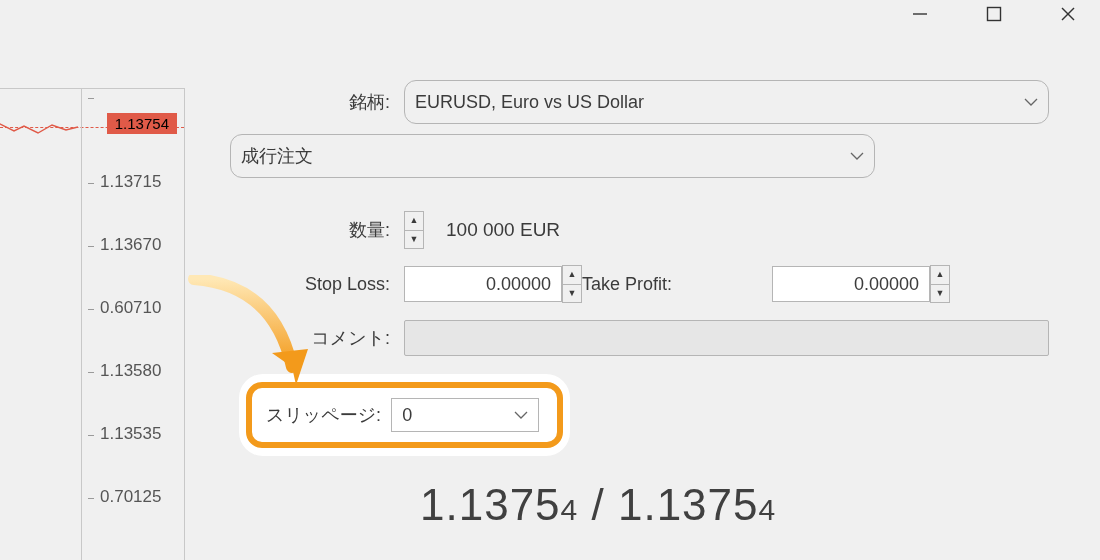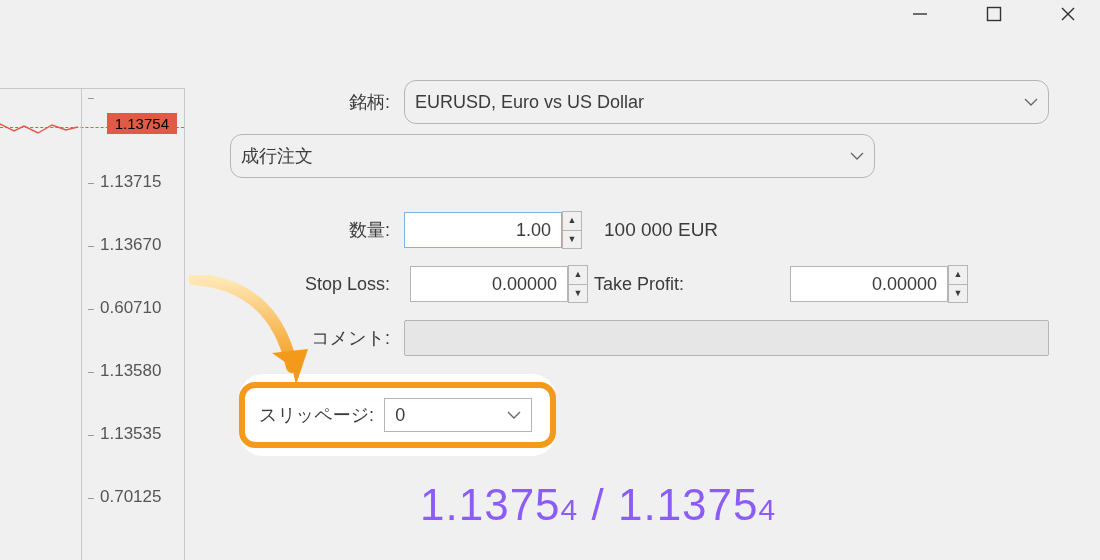--- a/index.html
+++ b/index.html
@@ -102,53 +102,53 @@
   .spin{
     width:20px;height:38px;display:flex;flex-direction:column;
   }
   .spin div{
     flex:1;border:1px solid var(--field-border);
     display:flex;align-items:center;justify-content:center;
     font-size:9px;line-height:1;background:var(--field-bg);
   }
   .spin div:first-child{border-bottom:none;}
   .unit{margin-left:22px;font-size:19px;}
-  .row-sl{gap:6px;}
+  .row-sl{gap:0;}
   .tp-lbl{
     width:186px;padding-right:4px;
   }
   .commentbox{
     flex:0 0 645px;height:36px;border:1px solid var(--field-border);
     background:var(--comment-bg);box-sizing:border-box;border-radius:2px;
   }
   
   .hl-wrap{
     position:absolute;left:239px;top:374px;
-    padding:8px 0;
+    padding:8px 7px;
     background:#fff;border-radius:24px;
   }
   .hl-wrap .inner{
     border:6px solid var(--highlight);
     border-radius:16px;padding:10px 18px 10px 14px;
     display:flex;align-items:center;
   }
   .hl-wrap .lbl2{margin-right:10px;font-size:18px;}
   .hl-wrap .combo2{
     width:148px;height:34px;border:1px solid var(--field-border);
     background:#fff;display:flex;align-items:center;justify-content:space-between;
     padding:0 10px;box-sizing:border-box;
   }
   
   .arrow{
     position:absolute;left:174px;top:275px;pointer-events:none;
   }
   
   .quote{
     position:absolute;left:420px;top:480px;
-    font-size:44px;color:#8b5cf6;font-weight:400;
+    font-size:44px;color:#404040;font-weight:400;
     letter-spacing:1px;
   }
   .quote .sm{font-size:30px;}
   .chev svg{display:block;}
 </style>
 </head>
 <body>
 
 <div class="window">
   <div class="titlebar">
@@ -229,23 +229,20 @@
           <svg width="14" height="10">
             <polyline points="1,2 7,8 13,2" fill="none" stroke="#666" stroke-width="1.3"></polyline>
           </svg>
         </span>
     </div>
   </div>
 
   <div class="row" style="margin-top:34px;">
     <div class="lbl">数量:</div>
     <div class="numfield">
-      <div class="numbox focus">
-          <span>1.00</span>
-        </div>
       <div class="spin">
         <div>▲</div>
         <div>▼</div>
       </div>
     </div>
     <span class="unit">100 000 EUR</span>
   </div>
 
   <div class="row row-sl">
     <div class="lbl">Stop Loss:</div>

